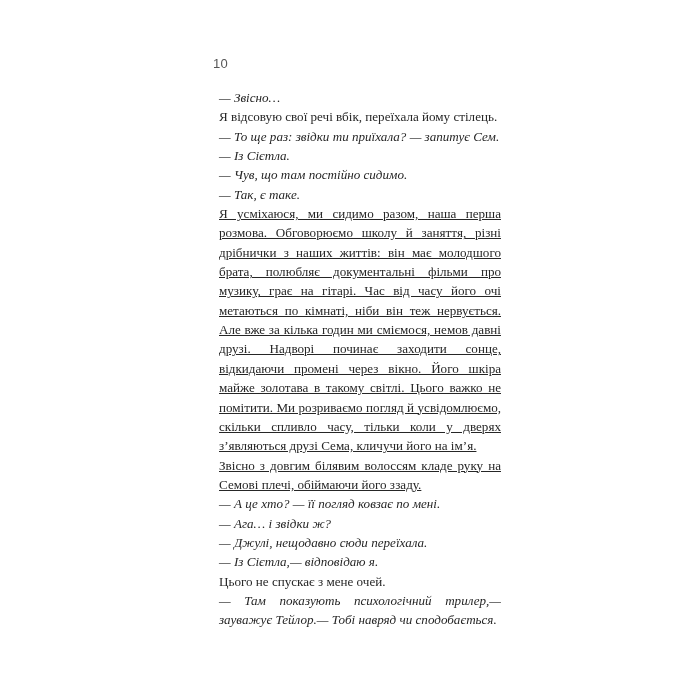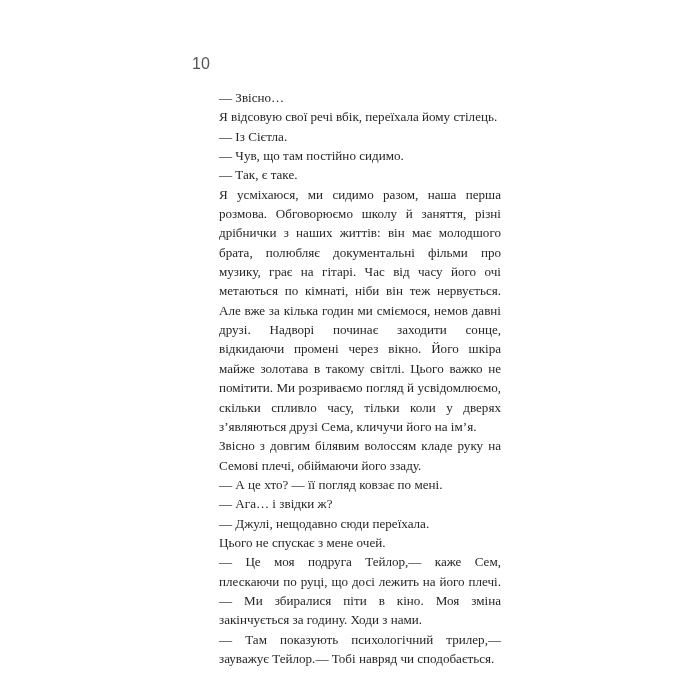--- a/index.html
+++ b/index.html
@@ -17,24 +17,24 @@
   #page {
     position: relative;
     width: 700px;
     height: 700px;
     background: #ffffff;
   }
 
   
   #folio {
     position: absolute;
-    left: 192px;
+    left: 213px;
     top: 57px;
     font-family: "Liberation Sans", "DejaVu Sans", sans-serif;
-    font-size: 16px;
+    font-size: 13px;
     line-height: 14px;
     color: #555555;
     letter-spacing: 0.2px;
     white-space: pre;
   }
 
   
   #textblock {
     position: absolute;
     left: 219px;
@@ -52,49 +52,52 @@
   #textblock p {
     margin: 0;
     padding: 0;
     text-indent: 0;
     text-align: justify;
   }
 
   
   p.dlg {
     text-indent: 9px;      
+    font-style: italic;
   }
   p.narr {
     text-indent: 0;        
   }
   p.para {
     text-indent: 15px;     
+    text-decoration: underline;
   }
   
   p:last-child,
   p.para, p.dlg, p.narr {
     text-align-last: left;
   }
 </style>
 </head>
 <body>
 
 <div id="page">
 
   <div id="folio">10</div>
 
   <div id="textblock">
     <p class="dlg">— Звісно…</p>
     <p class="narr">Я відсовую свої речі вбік, переїхала йому стілець.</p>
+    <p class="dlg">— То ще раз: звідки ти приїхала? — запитує Сем.</p>
     <p class="dlg">— Із Сієтла.</p>
     <p class="dlg">— Чув, що там постійно сидимо.</p>
     <p class="dlg">— Так, є таке.</p>
     <p class="para">Я усміхаюся, ми сидимо разом, наша перша розмова. Обговорюємо школу й заняття, різні дрібнички з наших життів: він має молодшого брата, полюбляє документальні фільми про музику, грає на гітарі. Час від часу його очі метаються по кімнаті, ніби він теж нервується. Але вже за кілька годин ми сміємося, немов давні друзі. Надворі починає заходити сонце, відкидаючи промені через вікно. Його шкіра майже золотава в такому світлі. Цього важко не помітити. Ми розриваємо погляд й усвідомлюємо, скільки спливло часу, тільки коли у дверях з’являються друзі Сема, кличучи його на ім’я.</p>
     <p class="para">Звісно з довгим білявим волоссям кладе руку на Семові плечі, обіймаючи його ззаду.</p>
     <p class="dlg">— А це хто? — її погляд ковзає по мені.</p>
     <p class="dlg">— Ага… і звідки ж?</p>
     <p class="dlg">— Джулі, нещодавно сюди переїхала.</p>
+    <p class="dlg">— Із Сієтла,— відповідаю я.</p>
     <p class="narr">Цього не спускає з мене очей.</p>
-    <p class="dlg">— Це моя подруга Тейлор,— каже Сем, плескаючи по руці, що досі лежить на його плечі. — Ми збиралися піти в кіно. Моя зміна закінчується за годину. Ходи з нами.</p>
     <p class="dlg">— Там показують психологічний трилер,— зауважує Тейлор.— Тобі навряд чи сподобається.</p>
   </div>
 
 </div>
 
 </body></html>

